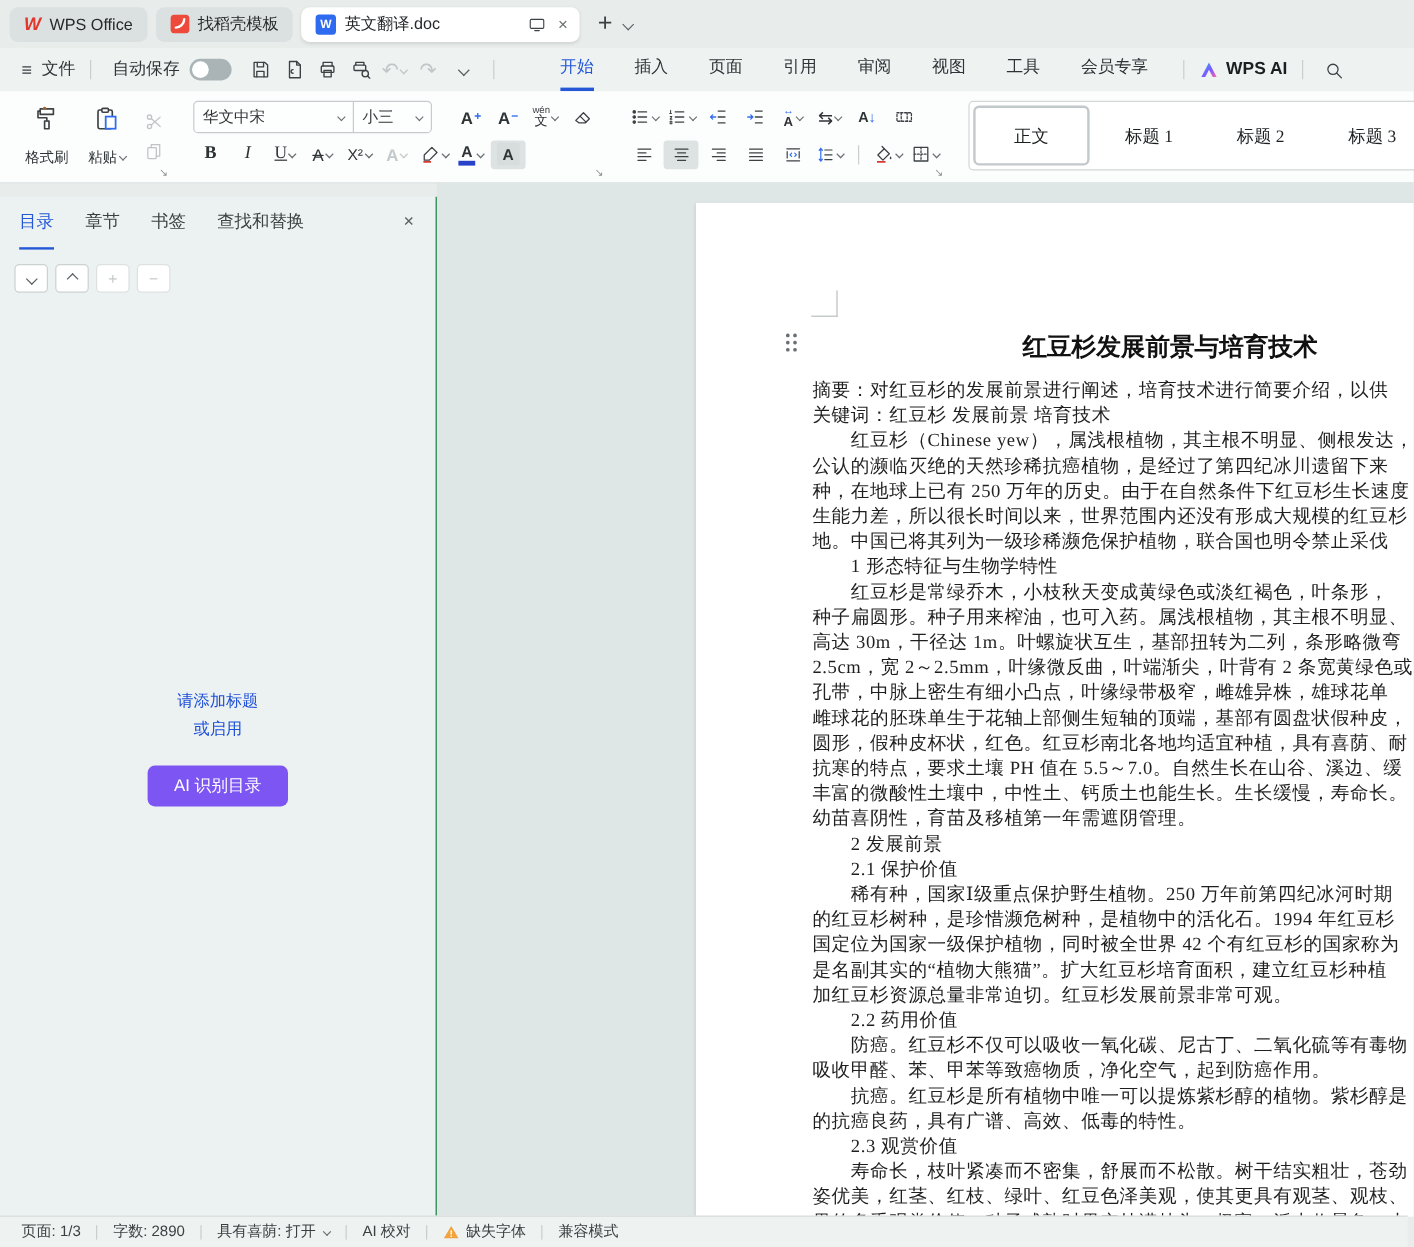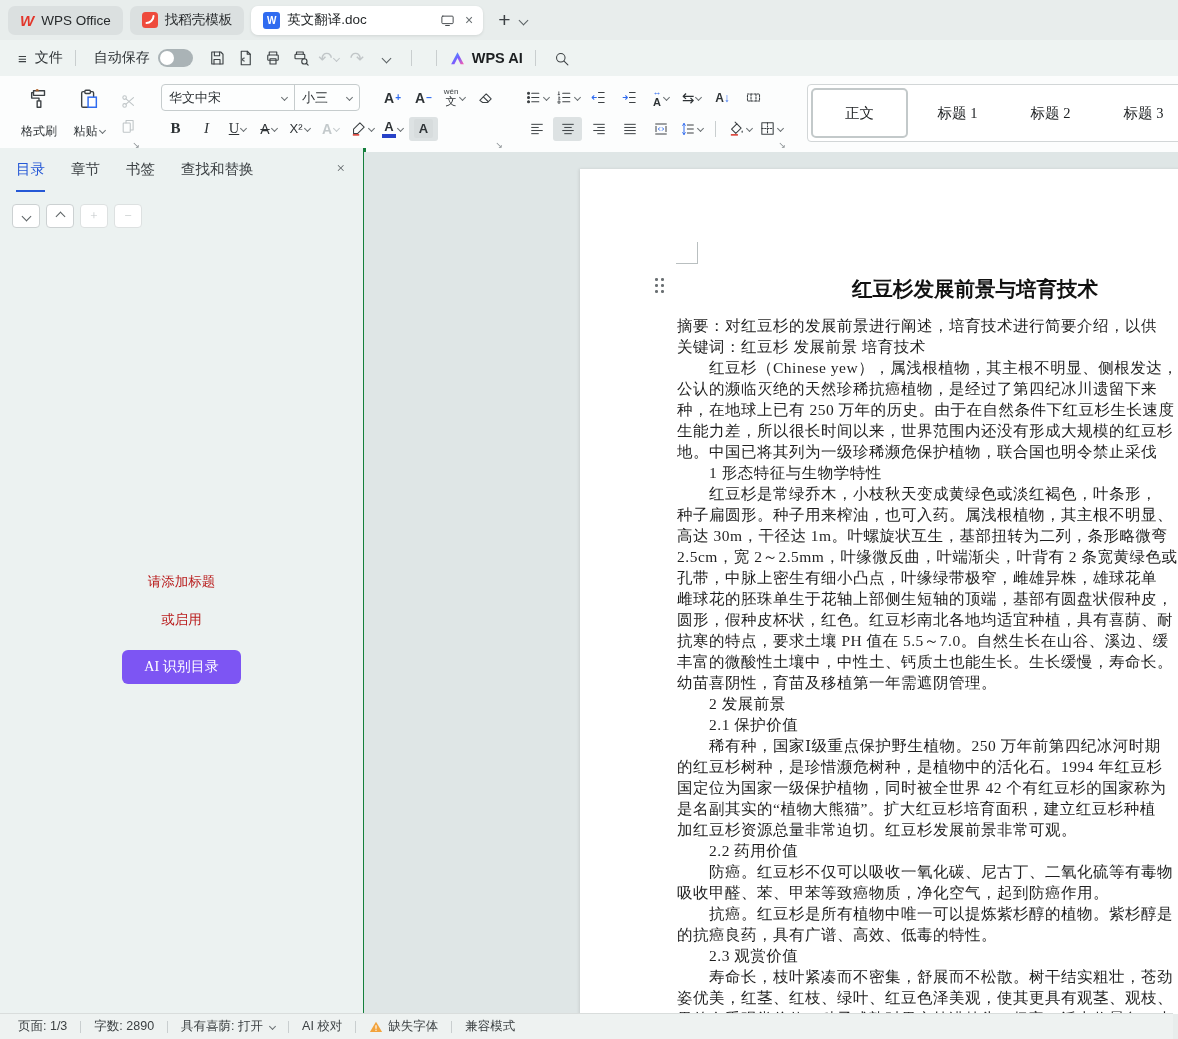--- a/index.html
+++ b/index.html
@@ -70,32 +70,32 @@
   .arr-blue{color:#2f6bf0;font-weight:700;}
   .pgcol{display:flex;flex-direction:column;justify-content:center;gap:4px;padding:4px 4px 6px 8px;}
 
   
   .gallery{flex:1;display:flex;align-items:center;margin:7px 0 9px 10px;}
   .gal-in{display:flex;align-items:stretch;border:1px solid #d2d6d7;border-radius:4px;background:#fff;height:56px;min-width:382px;flex:1;}
   .gal-item{flex:1;display:flex;align-items:center;justify-content:center;font-size:14.5px;color:#1c1f21;font-family:"Liberation Serif","DejaVu Serif",serif;position:relative;}
   .gal-item.active{border:2px solid #c3c9ca;border-radius:5px;margin:3px;background:#fff;}
 
   
-  .sidebar{position:absolute;top:148px;left:0;width:363px;bottom:25px;background:#ecf2f1;border-right:3px solid #15803d;font-family:Liberation Serif, serif;}
+  .sidebar{position:absolute;top:164px;left:0;width:363px;bottom:25px;background:#ecf2f1;border-right:3px solid #15803d;}
   .side-tabs{display:flex;align-items:center;height:44px;padding:0 16px;gap:26px;font-size:14.5px;color:#3c4144;position:relative;}
   .side-tab{height:41px;line-height:41px;border-bottom:2.5px solid transparent;}
   .side-tab.active{color:#2558d6;border-bottom-color:#2558d6;}
   .side-x{position:absolute;right:18px;top:12px;font-size:15px;color:#5a6063;}
   .nav-row{display:flex;gap:6px;padding:12px 0 0 12px;}
   .nbtn{width:26px;height:22px;background:#fff;border:1px solid #ccd1d2;border-radius:4px;display:flex;align-items:center;justify-content:center;font-size:13px;color:#3c4144;}
   .nbtn.disabled{color:#c3c8c9;border-color:#dde1e1;}
   .nbtn .cv{margin-left:0;}
   .empty{position:absolute;top:408px;left:0;right:0;text-align:center;}
   .empty .tt{font-size:15.5px;font-weight:700;color:#26292b;margin-bottom:20px;}
-  .empty .ln{font-size:13.5px;color:#b91c1c;line-height:24px;margin-top:14px;}
+  .empty .ln{font-size:13.5px;color:#1d4ed8;line-height:24px;}
   .aibtn{display:inline-block;margin-top:18px;padding:8px 22px;background:#7d55f3;color:#fff;border-radius:6px;font-size:14px;}
 
   
   .canvas{position:absolute;top:152px;left:364px;right:0;bottom:25px;background:#dfe6e6;overflow:hidden;}
   .page{position:absolute;left:216px;top:17px;width:900px;height:1200px;background:#fff;box-shadow:-1px 0 3px rgba(0,0,0,.10);}
   .corner{position:absolute;left:96px;top:73px;width:21px;height:21px;border-right:1px solid #b9bfc0;border-bottom:1px solid #b9bfc0;}
   .handle{position:absolute;left:75px;top:109px;display:grid;grid-template-columns:repeat(2,4px);grid-auto-rows:4px;gap:2px;}
   .handle i{width:2.6px;height:2.6px;border-radius:50%;background:#6a6f72;}
   .doc-title{position:absolute;top:106px;left:0;width:790px;text-align:center;font-size:20.5px;font-weight:700;color:#111;
     font-family:"Liberation Serif","DejaVu Serif",serif;}
@@ -182,20 +182,30 @@
       <span class="cv s" style="border-color:#c1c6c8"></span>
     </span>
   <span class="qbtn">
       <span class="uglyph">↷</span>
     </span>
   <span class="qbtn">
       <span class="cv"></span>
     </span>
   <span class="vdiv"></span>
 
+  <div class="menu-tabs">
+      <div class="menu-tab active">开始</div>
+      <div class="menu-tab">插入</div>
+      <div class="menu-tab">页面</div>
+      <div class="menu-tab">引用</div>
+      <div class="menu-tab">审阅</div>
+      <div class="menu-tab">视图</div>
+      <div class="menu-tab">工具</div>
+      <div class="menu-tab">会员专享</div>
+    </div>
 
   <span class="vdiv"></span>
   <span class="wpsai">
     <svg width="17" height="17" viewBox="0 0 24 24">
       <defs>
           <linearGradient id="gai" x1="0" y1="0" x2="1" y2="1">
             <stop offset="0" stop-color="#2aa7ff"></stop>
             <stop offset=".55" stop-color="#7b5bff"></stop>
             <stop offset="1" stop-color="#ff5fa8"></stop>
           </linearGradient>

